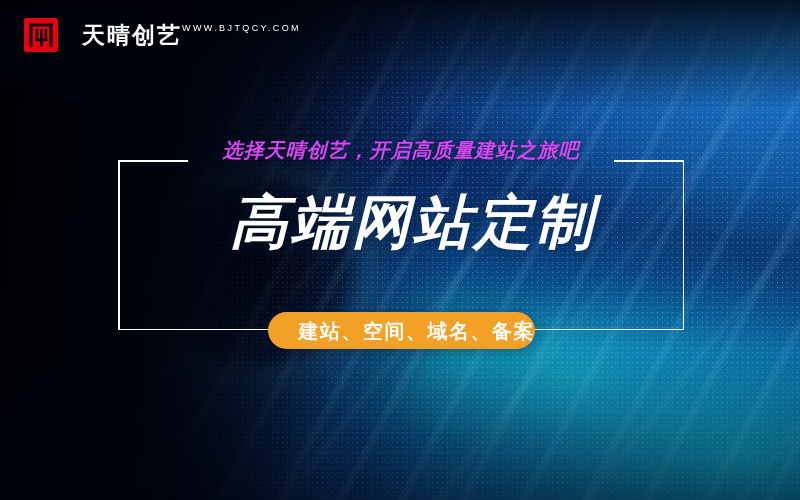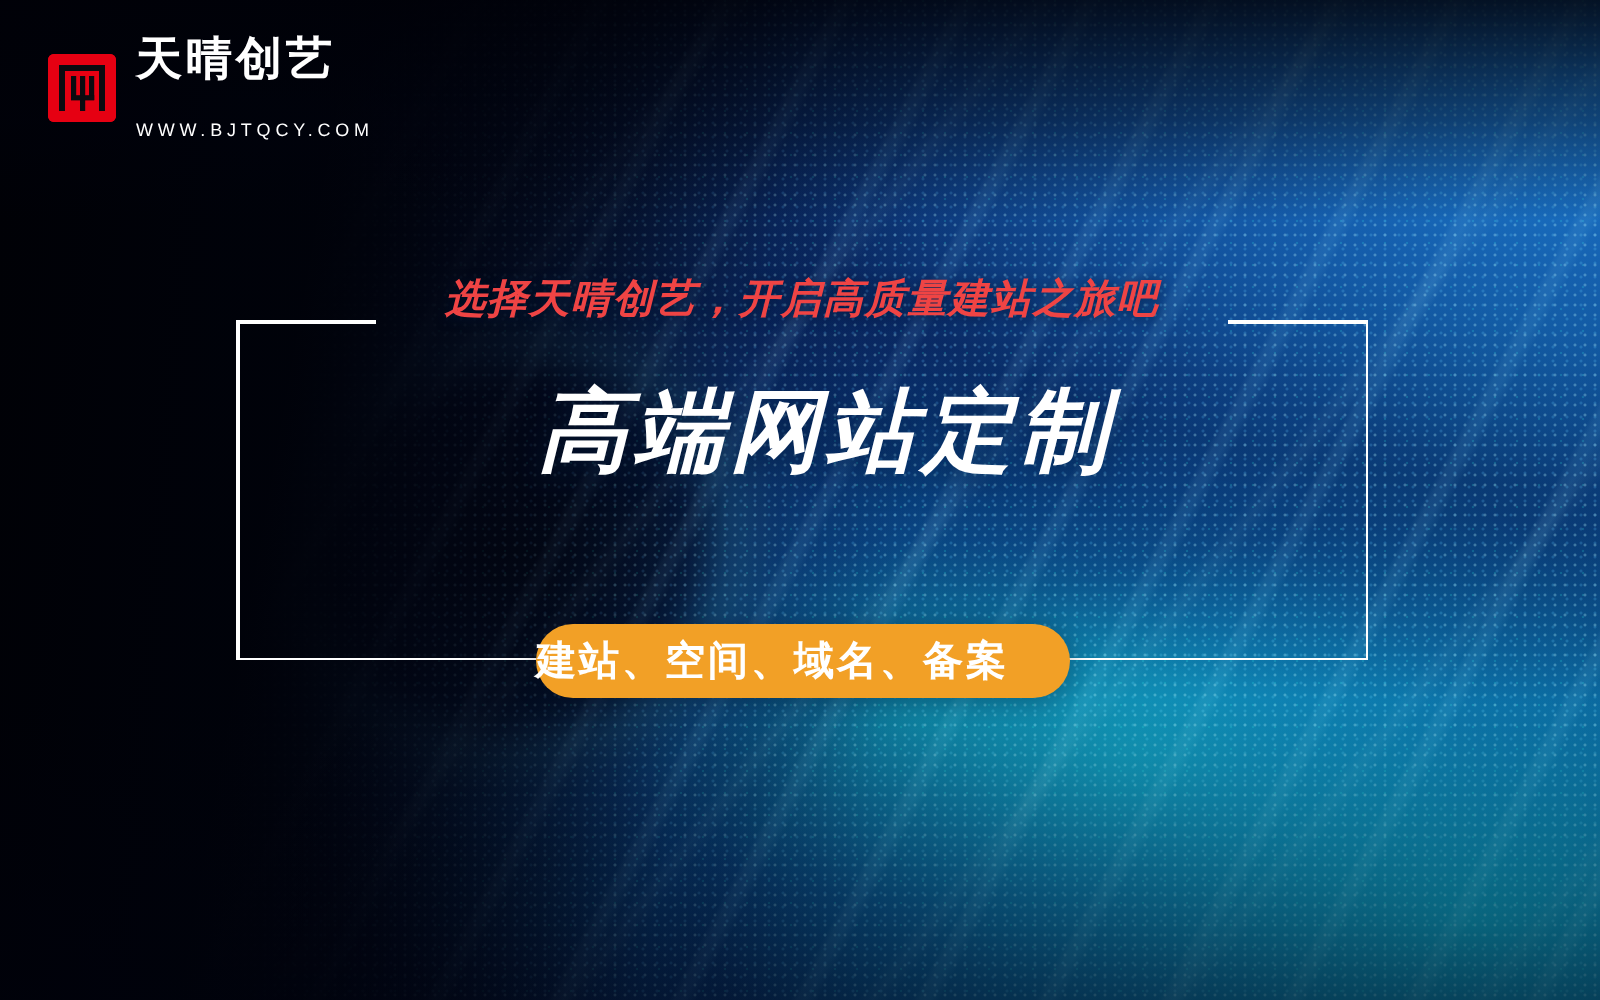--- a/index.html
+++ b/index.html
@@ -120,21 +120,21 @@
     display:flex;align-items:center;gap:10px;
   }
   .logo-mark{
     position:relative;
     width:34px;height:34px;
     background:#e60012;
     border-radius:3px;
     flex:0 0 auto;
   }
   .logo-mark svg{position:absolute;inset:0;}
-  .logo-text{display:flex;flex-direction:column;gap:20px;}
+  .logo-text{display:flex;flex-direction:row;gap:0;margin-left:14px;}
   .logo-cn{
     font-size:23px;line-height:1;font-weight:700;color:#ffffff;
     letter-spacing:2px;
     white-space:nowrap;
   }
   .logo-url{
     font-size:9px;line-height:1;font-weight:400;color:#ffffff;
     letter-spacing:2.4px;
     white-space:nowrap;
   }
@@ -155,44 +155,44 @@
 
   
   .copy{
     position:absolute;
     left:118px;top:140px;width:566px;
     text-align:center;
   }
   .tagline{
     font-size:20px;line-height:1;
     font-weight:700;font-style:italic;
-    color:#ef4444;
+    color:#d946ef;
     letter-spacing:1px;
     text-shadow:0 1px 6px rgba(0,20,50,.65);
     white-space:nowrap;
   }
   .headline{
     margin-top:33px;
-    font-size:45px;line-height:1;
+    font-size:58px;line-height:1;
     font-weight:700;font-style:italic;
     color:#ffffff;
     letter-spacing:3px;
     text-shadow:0 3px 14px rgba(0,25,60,.55);
     white-space:nowrap;
     margin-left:24px;
   }
 
   
   .pill{
     position:absolute;
     left:268px;top:312px;
     width:267px;height:37px;
     border-radius:19px;
     background:#f2a026;
-    display:flex;align-items:center;justify-content:flex-start;
+    display:flex;align-items:center;justify-content:flex-end;
     box-shadow:0 2px 12px rgba(0,10,30,.30);
   }
   .pill-label{
     font-size:20px;line-height:1;font-weight:700;color:#ffffff;
     letter-spacing:1.5px;white-space:nowrap;
   }
 </style>
 </head>
 <body>
 

